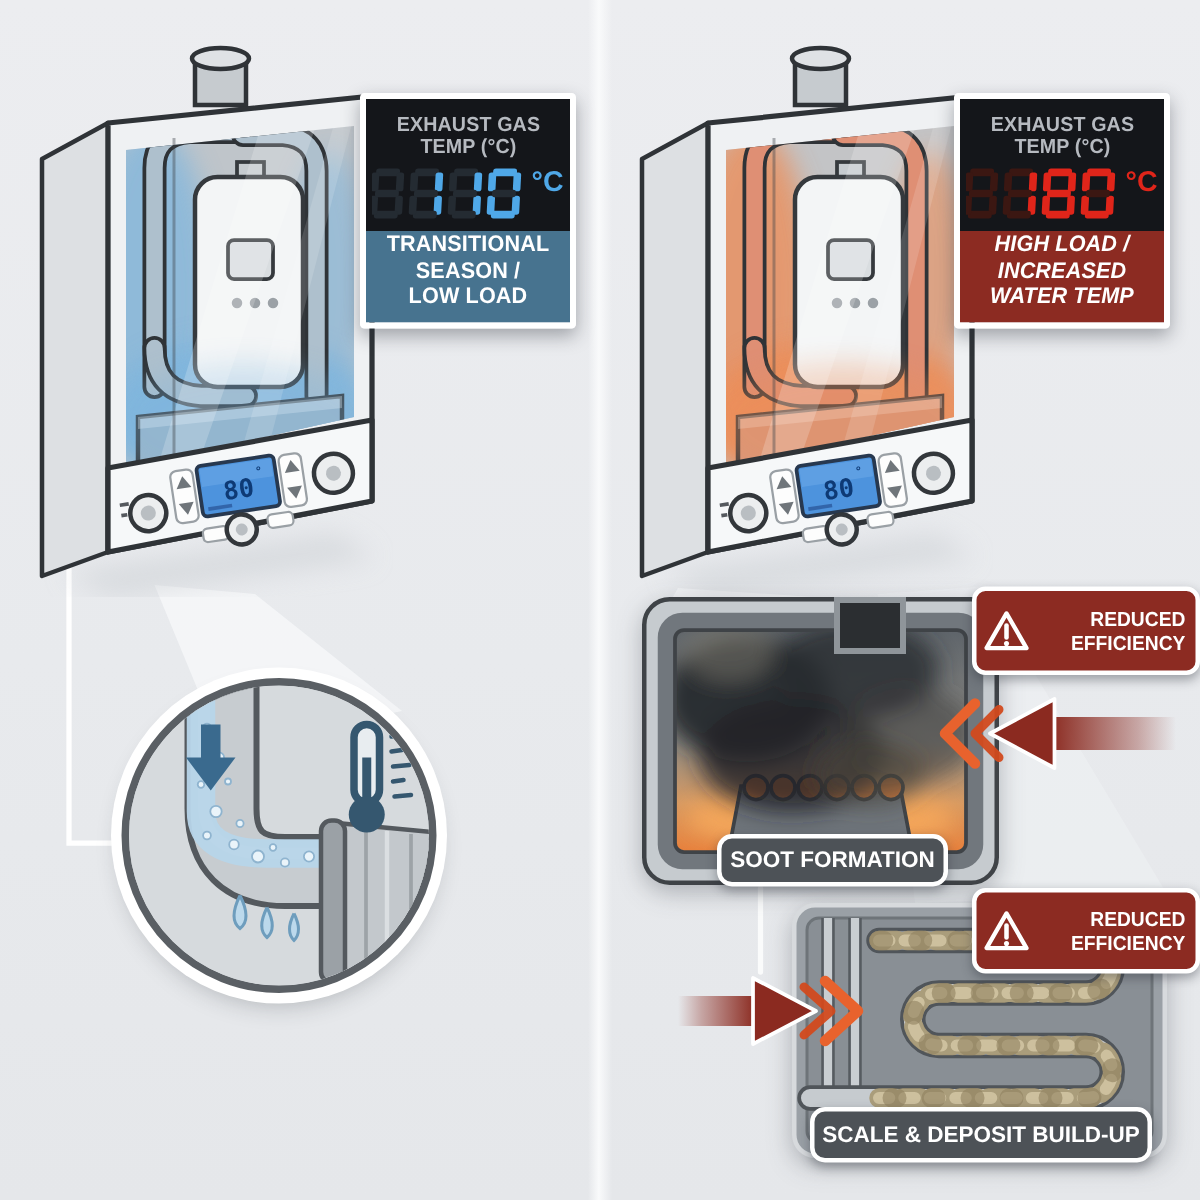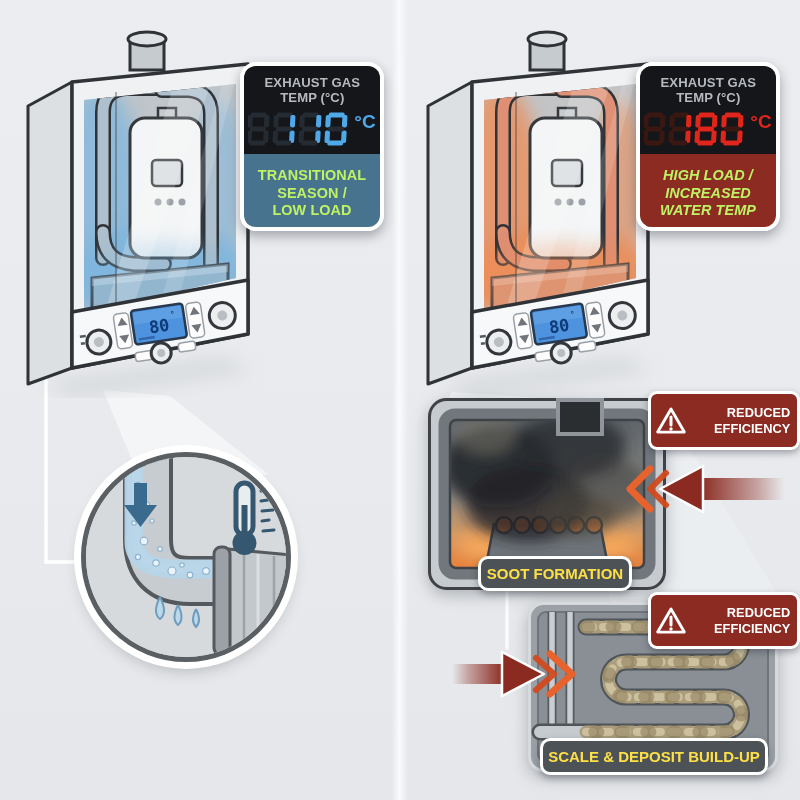--- a/index.html
+++ b/index.html
@@ -8,34 +8,34 @@
          font-family:"Liberation Sans",sans-serif;}
   .abs{position:absolute;}
   
   #divider{left:392px;top:0;width:16px;height:800px;
            background:linear-gradient(90deg,rgba(255,255,255,0),#f9fafb 45%,rgba(255,255,255,0));}
   
   .boiler{width:250px;height:372px;}
   .boiler-left{--pipe:#aec0cd;--glow:#7fb6de;--tank:#9cb6c9;}
   .boiler-right{--pipe:#df8f74;--glow:#ec8e5a;--tank:#d7997f;}
   
-  .display-box{width:136px;border-radius:16px;border:4px solid #fff;overflow:hidden;
+  .display-box{width:136px;border-radius:3px;border:4px solid #fff;overflow:hidden;
                box-shadow:0 5px 12px rgba(40,45,55,.38);z-index:6;}
   .display-screen{background:#14161a;padding:9px 4px 8px;display:flex;flex-direction:column;align-items:center;}
   .display-title{color:#b6bac0;font-weight:800;font-size:13.5px;line-height:1.12;text-align:center;
                  letter-spacing:.1px;transform:scaleX(.97);}
   .seg-row{display:flex;align-items:flex-start;justify-content:center;margin-top:7px;}
   .seg-unit{font-size:19px;font-weight:800;line-height:1;margin-left:2px;margin-top:0;}
   .display-box.left .seg-unit{color:#4fa8e8;}
   .display-box.right .seg-unit{color:#e0251a;}
-  .display-label{padding:12px 4px 9px;text-align:center;color:#bef264;font-weight:800;font-size:15px;
+  .display-label{padding:0 4px 9px;text-align:center;color:#ffffff;font-weight:800;font-size:15px;
                  line-height:1.16;transform-origin:center;letter-spacing:.1px;}
   .display-label .lbl{transform:scaleX(.96);}
   
-  .caption{background:#4d5257;border:3px solid #fff;border-radius:10px;color:#fde047;font-weight:800;
+  .caption{background:#4d5257;border:3px solid #fff;border-radius:10px;color:#ffffff;font-weight:800;
            display:flex;align-items:center;justify-content:center;white-space:nowrap;
            box-shadow:0 3px 7px rgba(40,45,55,.4);z-index:7;}
   
   .badge{background:#8c2b22;border:3px solid #fff;border-radius:9px;display:flex;align-items:center;
          justify-content:center;gap:25px;box-shadow:0 3px 7px rgba(40,45,55,.4);z-index:7;padding:2px 6px;text-align:right;}
   .badge-text{color:#fff;font-weight:800;font-size:13.5px;line-height:1.12;transform:scaleX(.95);}
   .warn-tri{width:32px;height:29px;flex:0 0 auto;}
   
   #detail-circle{left:81px;top:452px;width:200px;height:200px;border-radius:50%;
                  border:5px solid #5a5f64;background:#d6dadd;

